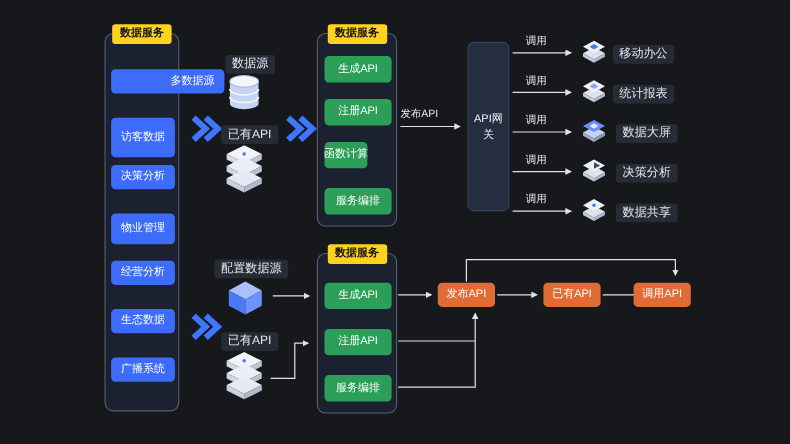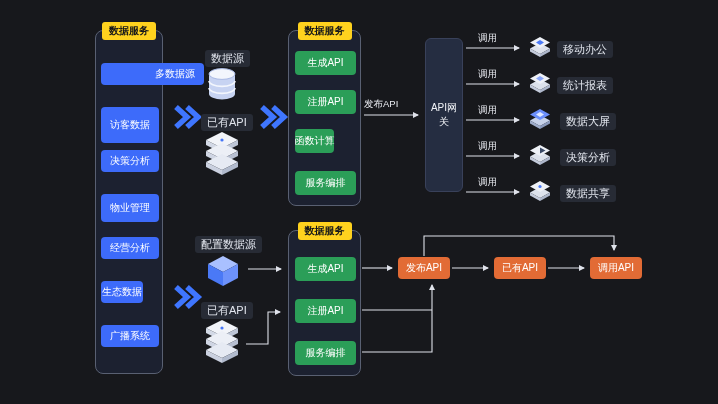--- a/index.html
+++ b/index.html
@@ -58,21 +58,21 @@
     </g>
   </svg>
 
   <div class="panel" style="left:95px;top:30px;width:68px;height:344px;">
     <div class="ylabel">数据服务</div>
     <div class="btn blue" style="left:5px;top:32px;width:58px;height:22px;padding-left:45px;">多数据源</div>
     <div class="btn blue" style="left:5px;top:76px;width:58px;height:36px;">访客数据</div>
     <div class="btn blue" style="left:5px;top:119px;width:58px;height:22px;">决策分析</div>
     <div class="btn blue" style="left:5px;top:163px;width:58px;height:28px;">物业管理</div>
     <div class="btn blue" style="left:5px;top:206px;width:58px;height:22px;">经营分析</div>
-    <div class="btn blue" style="left:5px;top:250px;width:42px;height:22px;">生态数据</div>
+    <div class="btn blue" style="left:5px;top:250px;width:58px;height:22px;">生态数据</div>
     <div class="btn blue" style="left:5px;top:294px;width:58px;height:22px;">广播系统</div>
   </div>
 
   <div class="chip" style="left:205px;top:50px;">数据源</div>
   <div class="icon" style="left:202px;top:64px;">
     <svg width="40" height="42" viewBox="0 0 40 42">
       <path d="M7,10 V30 a13,5.4 0 0 0 26,0 V10 Z" fill="#c7d3f2"></path>
       <path d="M7,17 a13,5.4 0 0 0 26,0" fill="none" stroke="#f3f6fd" stroke-width="1.6"></path>
       <path d="M7,24 a13,5.4 0 0 0 26,0" fill="none" stroke="#f3f6fd" stroke-width="1.6"></path>
       <ellipse cx="20" cy="10" rx="13" ry="5.4" fill="#f3f6fd" stroke="#a9b9e4" stroke-width="1"></ellipse>
@@ -196,15 +196,15 @@
 
   <div class="panel" style="left:288px;top:230px;width:73px;height:146px;">
     <div class="ylabel">数据服务</div>
     <div class="btn green" style="left:6px;top:26px;width:61px;height:24px;">生成API</div>
     <div class="btn green" style="left:6px;top:68px;width:61px;height:24px;">注册API</div>
     <div class="btn green" style="left:6px;top:110px;width:61px;height:24px;">服务编排</div>
   </div>
 
   <div class="btn orange" style="left:398px;top:257px;width:52px;height:22px;">发布API</div>
   <div class="btn orange" style="left:494px;top:257px;width:52px;height:22px;">已有API</div>
-  <div class="btn orange" style="left:590px;top:257px;width:52px;height:22px;">调用API</div>
+  <div class="btn orange" style="left:576px;top:257px;width:52px;height:22px;">调用API</div>
 
 </div>
 
 </body></html>

